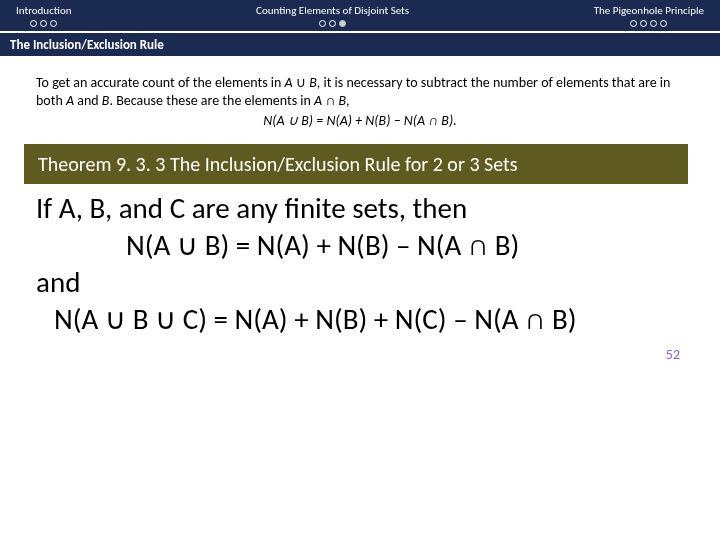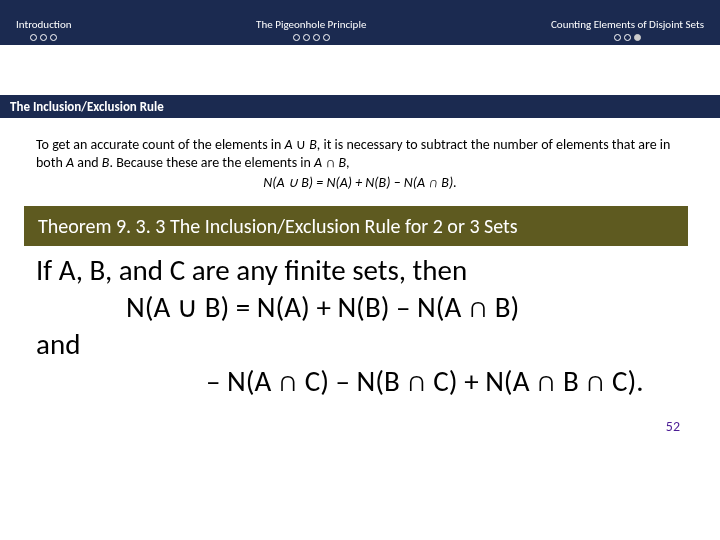--- a/index.html
+++ b/index.html
@@ -8,21 +8,21 @@
     width: 720px;
     height: 540px;
     font-family: Calibri, "Segoe UI", Arial, sans-serif;
     background: #fff;
     overflow: hidden;
   }
   .nav {
     background: #1b2a50;
     color: #fff;
     display: flex;
-    padding: 16px 12px 2px 12px;
+    padding: 2px 12px 2px 12px;
     justify-content: space-between;
     align-items: flex-start;
   }
   .nav-item {
     display: flex;
     flex-direction: column;
     align-items: flex-start;
     font-size: 11px;
     padding: 2px 4px;
   }
@@ -49,21 +49,20 @@
     background: #ccc;
     border: 1px solid #ccc;
   }
   .section-bar {
     background: #1b2a50;
     color: #fff;
     font-size: 13px;
     font-weight: bold;
     padding: 4px 10px;
     border-top: 2px solid #fff;
-    margin-top: 48px;
   }
   .content {
     padding: 18px 36px 4px 36px;
     font-size: 14px;
     line-height: 1.28;
     color: #000;
   }
   .content .ital { font-style: italic; }
   .eq {
     text-align: center;
@@ -87,53 +86,53 @@
     padding-left: 90px;
   }
   .eq3 {
     padding-left: 18px;
   }
   .eq3b {
     padding-left: 170px;
   }
   .pagenum {
     text-align: right;
-    color: #4c1d95;
+    color: #8b5cf6;
     font-size: 14px;
     padding-right: 40px;
-    margin-top: 16px;
+    margin-top: 6px;
   }
 </style>
 </head>
 <body>
 
 <div class="nav">
   <div class="nav-item">
     <span class="title">Introduction</span>
     <span class="dots">
       <span class="dot"></span>
       <span class="dot"></span>
       <span class="dot"></span>
     </span>
   </div>
   <div class="nav-item">
+    <span class="title">Counting Elements of Disjoint Sets</span>
+    <span class="dots">
+      <span class="dot"></span>
+      <span class="dot"></span>
+      <span class="dot filled"></span>
+    </span>
+  </div>
+  <div class="nav-item">
     <span class="title">The Pigeonhole Principle</span>
     <span class="dots">
       <span class="dot"></span>
       <span class="dot"></span>
       <span class="dot"></span>
       <span class="dot"></span>
-    </span>
-  </div>
-  <div class="nav-item">
-    <span class="title">Counting Elements of Disjoint Sets</span>
-    <span class="dots">
-      <span class="dot"></span>
-      <span class="dot"></span>
-      <span class="dot filled"></span>
     </span>
   </div>
 </div>
 
 <div class="section-bar">
   <span>The Inclusion/Exclusion Rule</span>
 </div>
 
 <div class="content">
   <span>To get an accurate count of the elements in </span><span class="ital">A</span><span> ∪ </span><span class="ital">B</span><span>, it is necessary to subtract the number of elements that are in both </span><span class="ital">A</span><span> and </span><span class="ital">B</span><span>. Because these are the elements in </span><span class="ital">A</span><span> ∩ </span><span class="ital">B</span><span>,</span>
@@ -145,18 +144,18 @@
 <div class="theorem-bar">
   <span>Theorem 9. 3. 3 The Inclusion/Exclusion Rule for 2 or 3 Sets</span>
 </div>
 
 <div class="content2">
   <span>If </span><span class="ital">A</span><span>, </span><span class="ital">B</span><span>, and </span><span class="ital">C</span><span> are any finite sets, then</span>
   <div class="eq2">
     <span class="ital">N(A ∪ B) = N(A) + N(B) – N(A ∩ B)</span>
   </div>
   <div>and</div>
-  <div class="eq3b">
-    <span class="ital">– N(A ∩ C) – N(B ∩ C) + N(A ∩ B ∩ C).</span>
+  <div class="eq3">
+    <span class="ital">N(A ∪ B ∪ C) = N(A) + N(B) + N(C) – N(A ∩ B)</span>
   </div>
 </div>
 
 <div class="pagenum">52</div>
 
 </body></html>

